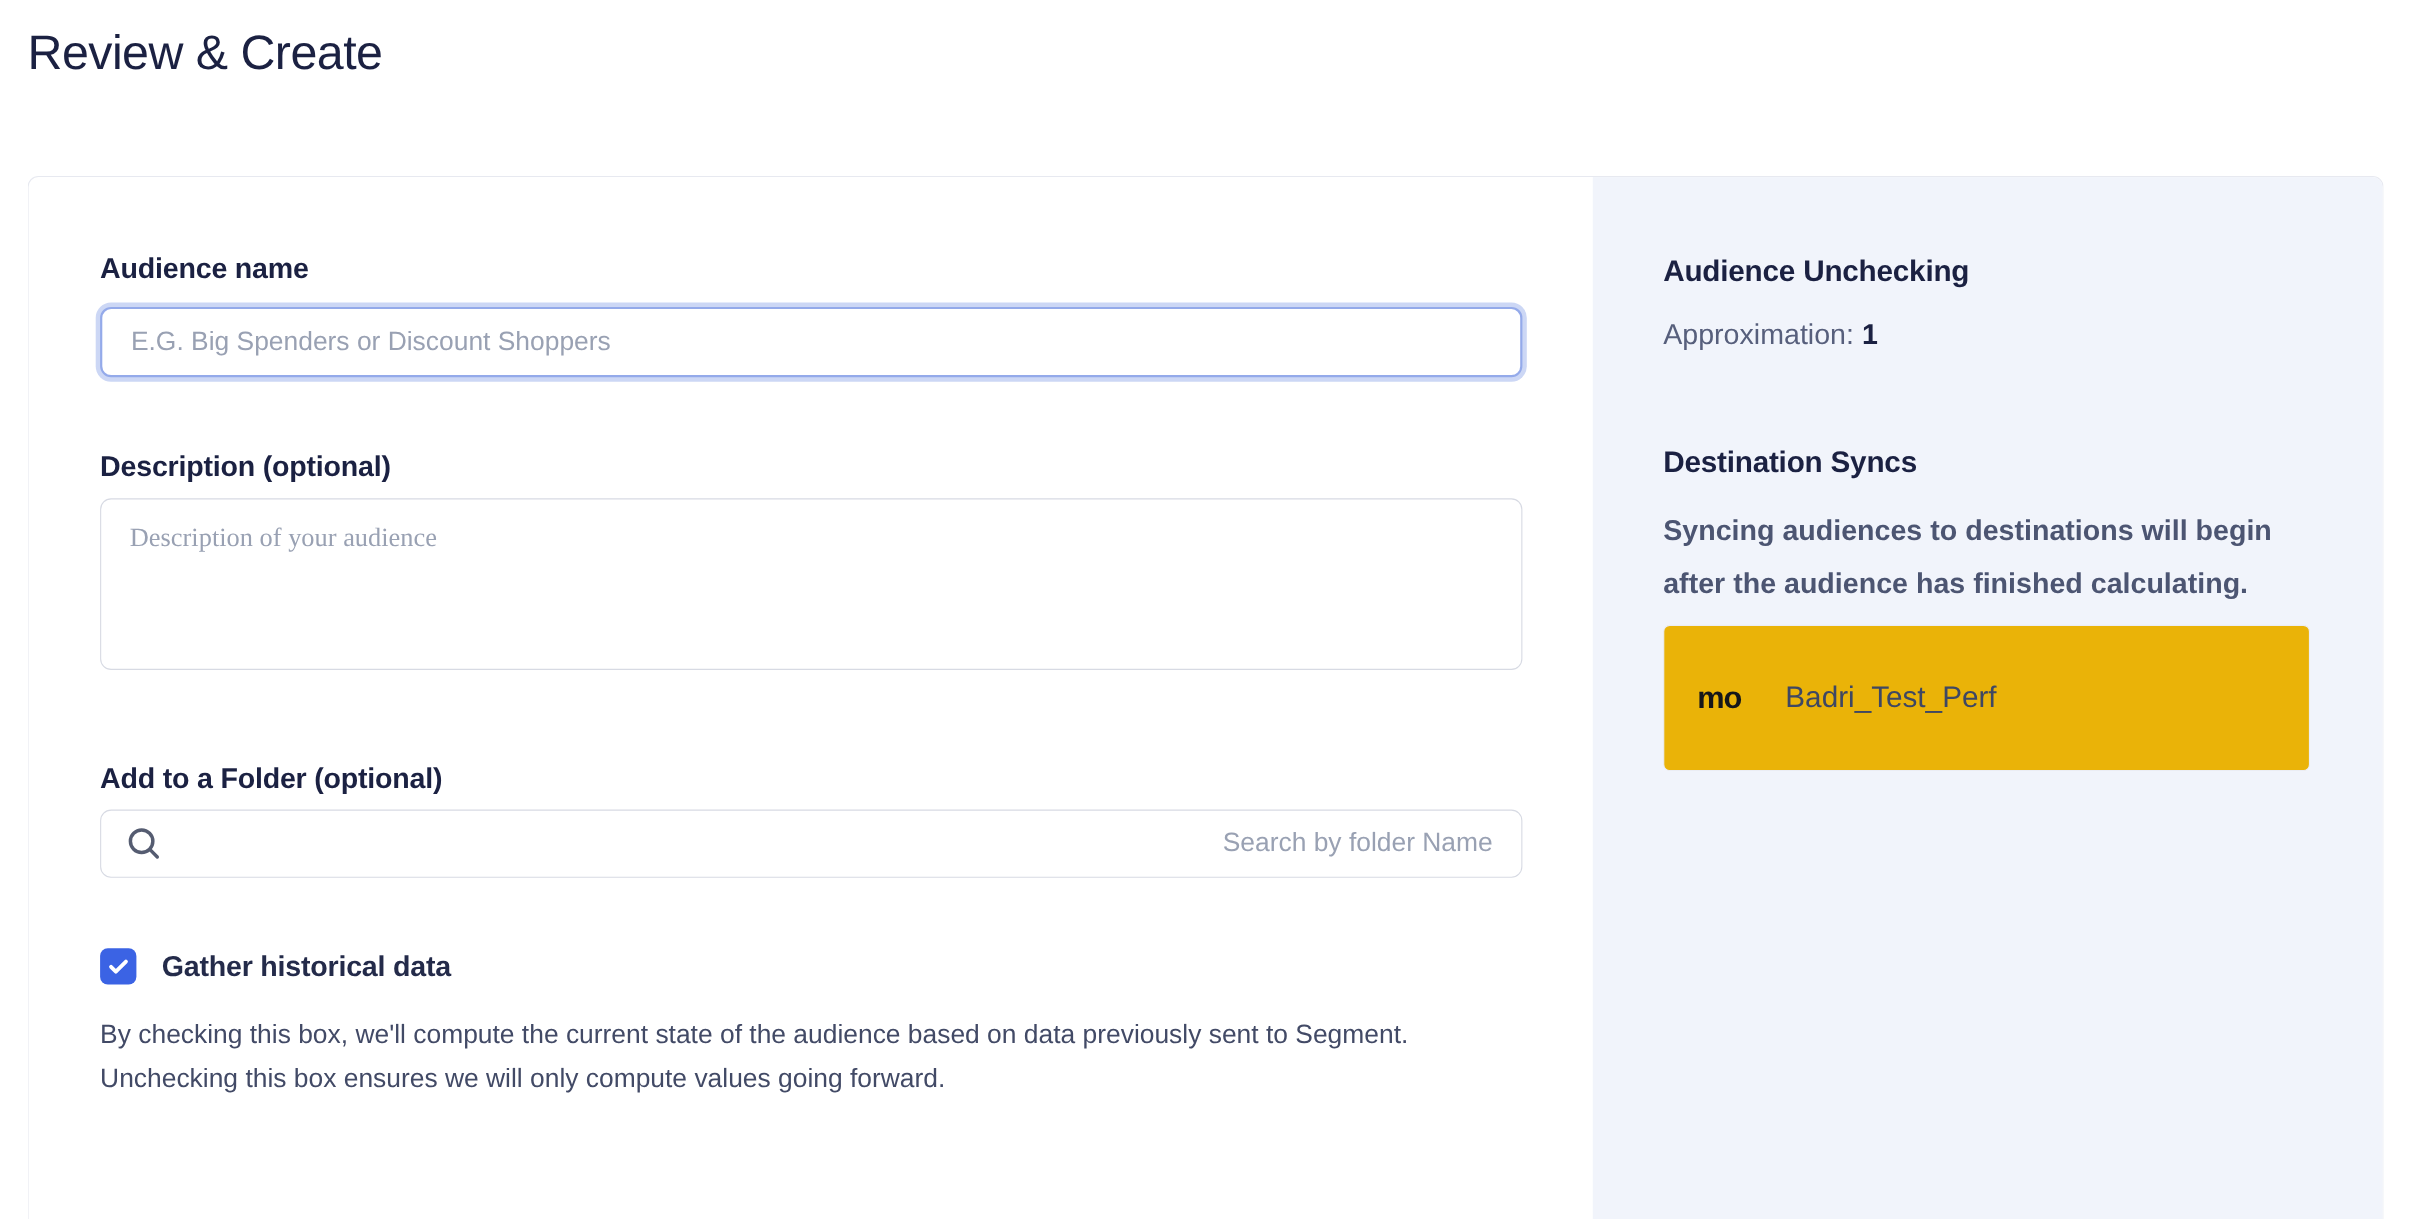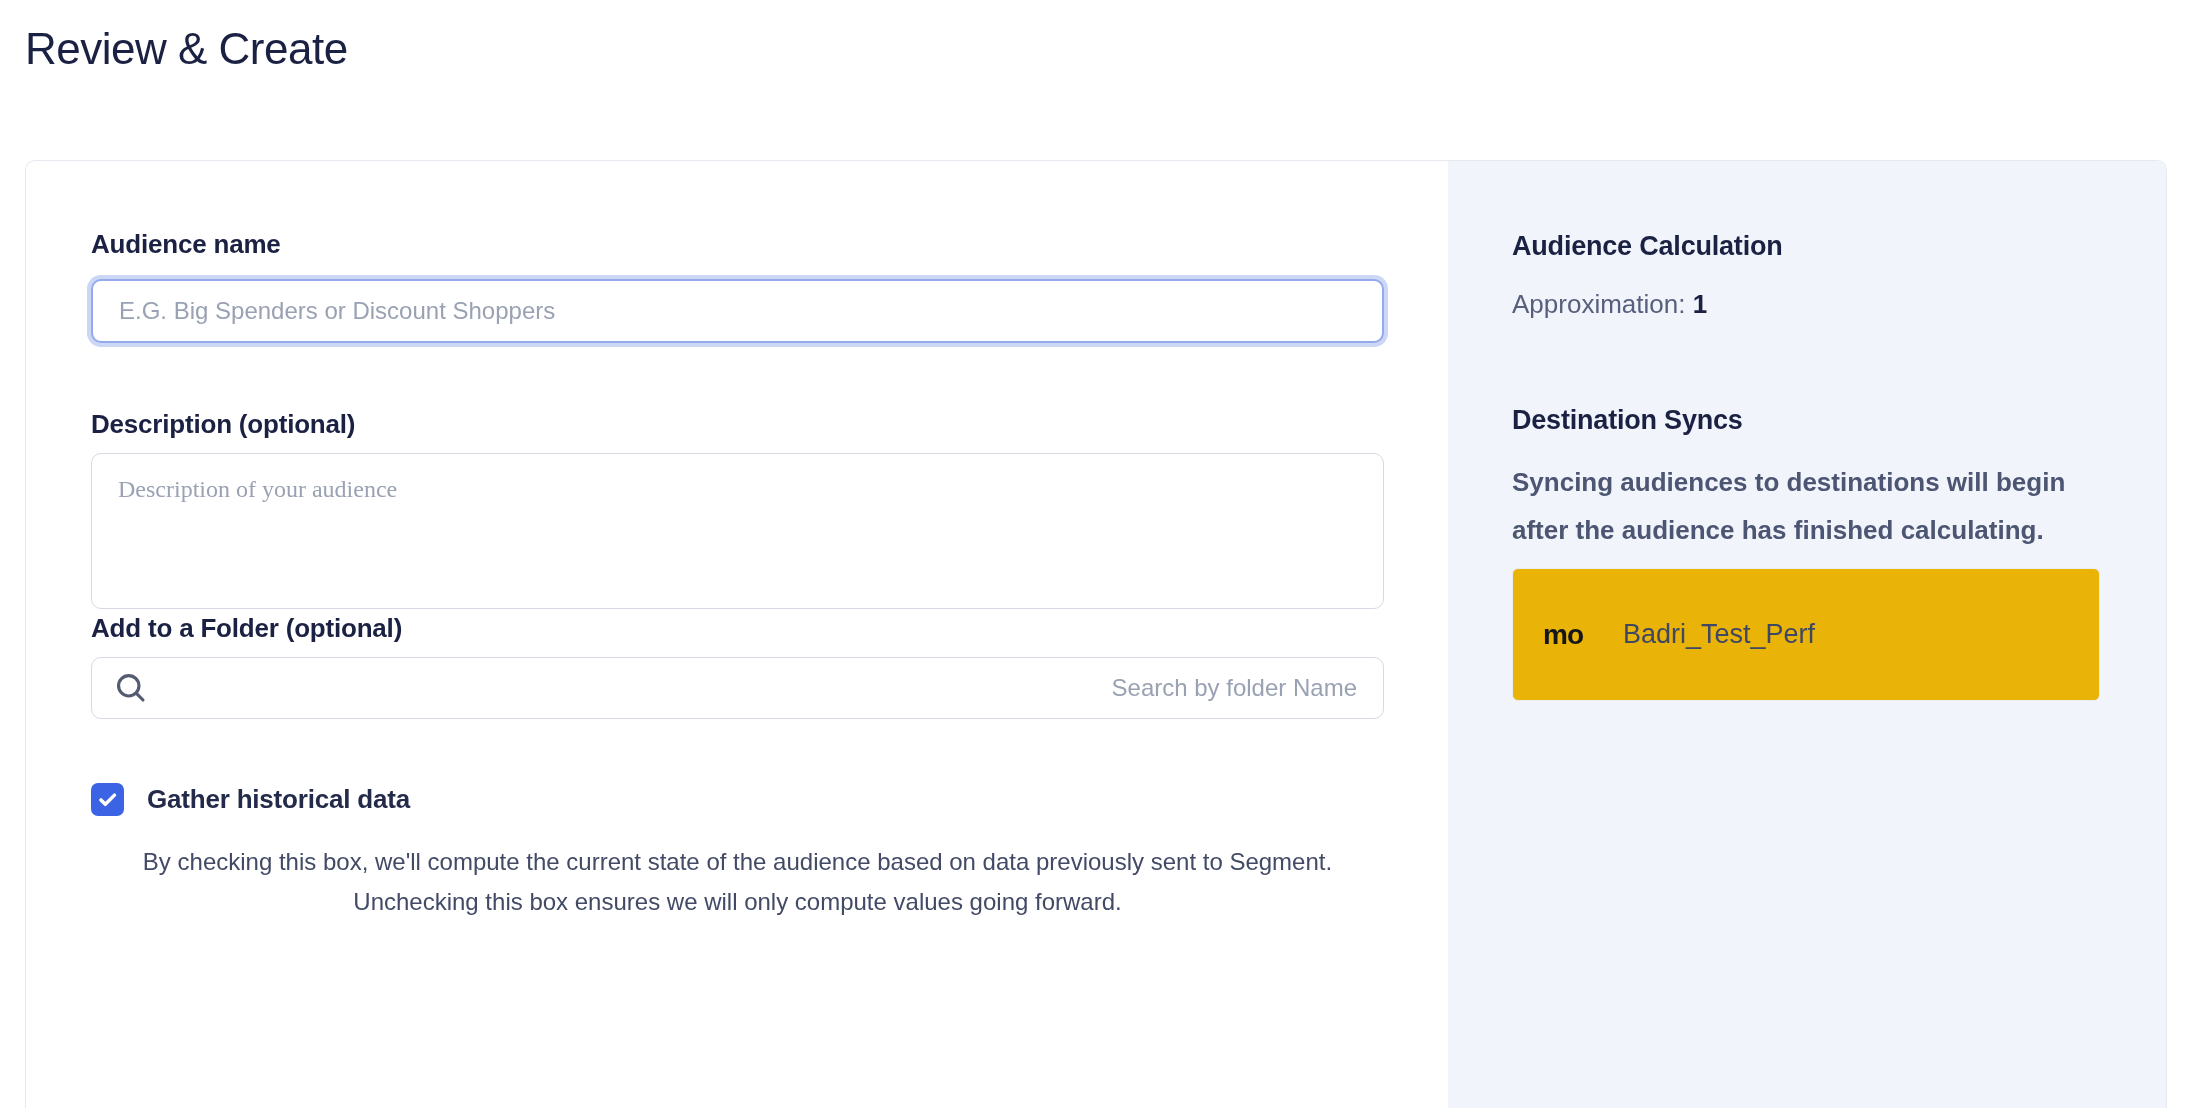--- a/index.html
+++ b/index.html
@@ -65,21 +65,21 @@
     margin-top: 14px;
     border: 1px solid #d7dae3;
     border-radius: 10px;
     padding: 22px 26px;
     font-size: 24px;
     color: #1b2142;
     resize: none;
     outline: none;
     font-family: Liberation Serif, serif;
   }
-  .label-folder { }
+  .label-folder { margin-top: 78px; }
   .folder-wrap {
     position: relative;
     margin-top: 14px;
   }
   .folder-input {
     width: 100%;
     height: 62px;
     border: 1px solid #d7dae3;
     border-radius: 10px;
     padding: 0 26px 0 70px;
@@ -119,21 +119,20 @@
     color: #242b4a;
     letter-spacing: -0.2px;
     cursor: pointer;
   }
   .help-text {
     margin: 26px 0 0 0;
     font-size: 24px;
     line-height: 40px;
     color: #424a66;
     max-width: 1295px;
-    text-align: center;
   }
   
   .summary-panel {
     width: 718px;
     flex: 0 0 auto;
     background: #f1f4fb;
     padding: 69px 66px 0 64px;
   }
   .summary-heading {
     margin: 0;
@@ -212,21 +211,21 @@
         </svg>
       </div>
       <span class="checkbox-label">Gather historical data</span>
     </div>
 
     <p class="help-text">By checking this box, we'll compute the current state of the audience based on data previously sent to Segment. Unchecking this box ensures we will only compute values going forward.</p>
   </div>
 
   <aside class="summary-panel">
 
-    <h2 class="summary-heading">Audience Calculation</h2>
+    <h2 class="summary-heading">Audience Unchecking</h2>
 
     <p class="approximation"><span>Approximation: </span><b>1</b></p>
 
     <h2 class="summary-heading heading-syncs">Destination Syncs</h2>
 
     <p class="syncs-desc">Syncing audiences to destinations will begin after the audience has finished calculating.</p>
 
     <div class="sync-card">
       <span class="sync-logo">mo</span>
       <span class="sync-name">Badri_Test_Perf</span>

